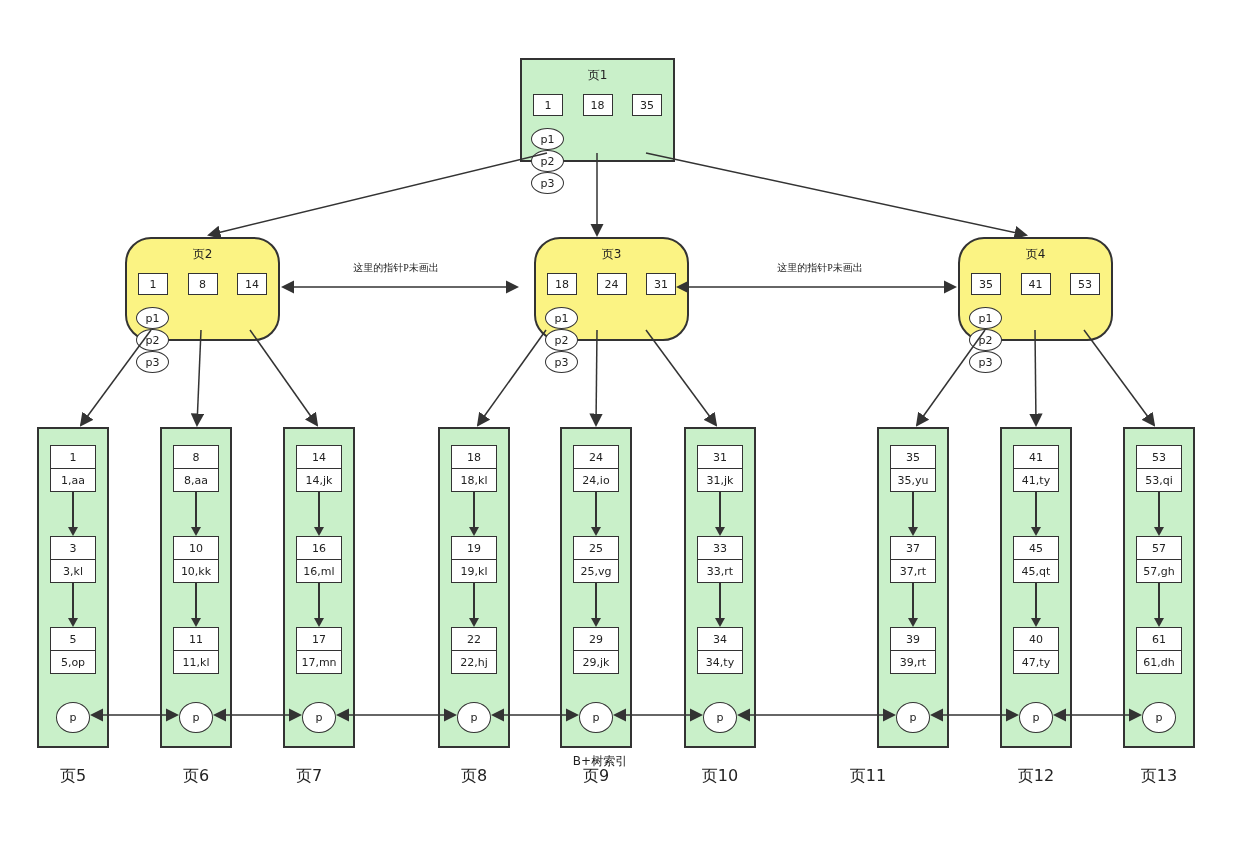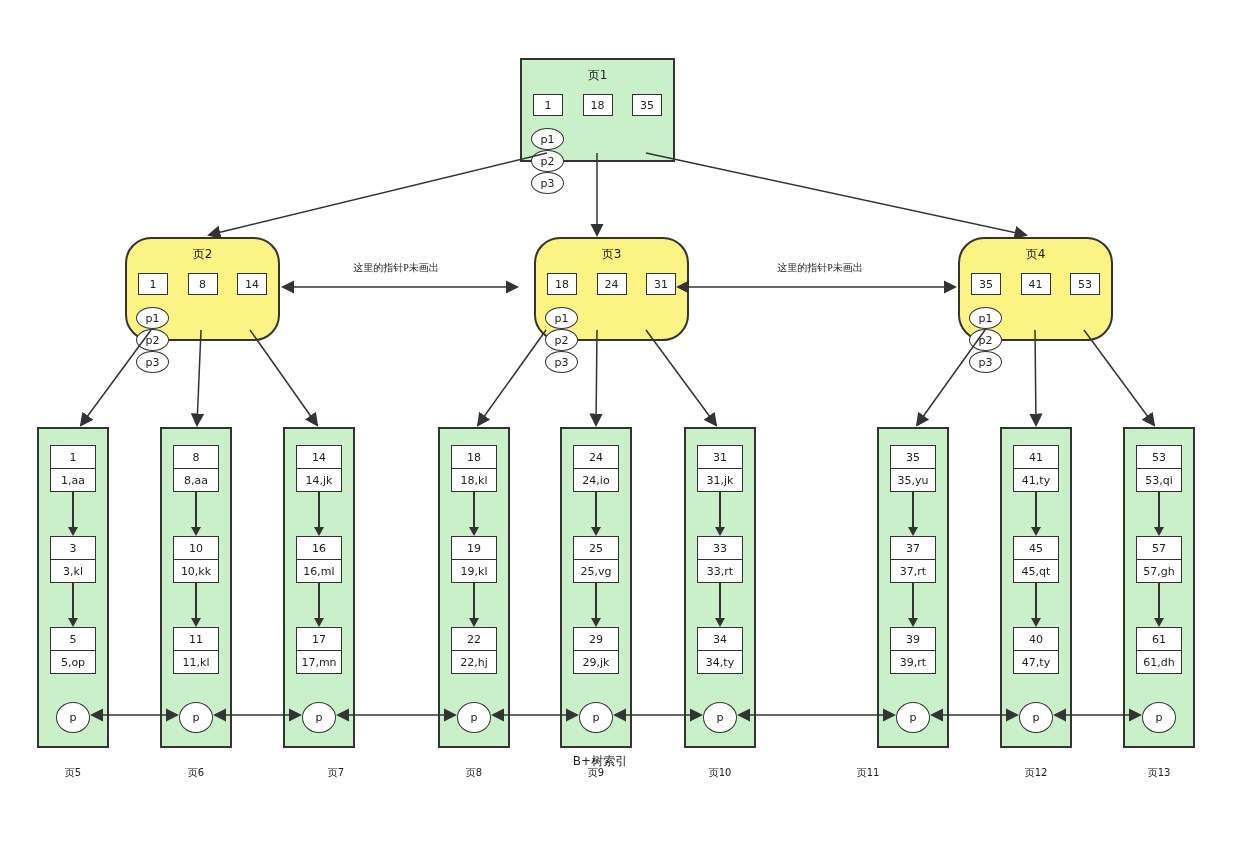--- a/index.html
+++ b/index.html
@@ -52,21 +52,21 @@
     width:0; height:0;
     border-left:5px solid transparent; border-right:5px solid transparent;
     border-top:9px solid var(--border,#333);
   }
   .leaf-ptr {
     width:34px; height:31px; box-sizing:border-box; margin-top:28px; background:#fff;
     border:1px solid var(--border,#333); border-radius:50%;
     display:flex; align-items:center; justify-content:center; font-size:11px;
   }
   .leaf-label {
-    position:absolute; top:766px; width:72px; text-align:center; font-size:10px; z-index:1;
+    position:absolute; top:766px; width:72px; text-align:center; font-size:16px; z-index:1;
   }
 
   
   .annotation {
     position:absolute; width:114px; text-align:center; font-size:10px; z-index:2; white-space:nowrap;font-family:Liberation Serif, serif;
   }
   .caption { position:absolute; top:753px; left:520px; width:160px; text-align:center; font-size:12px; }
 </style>
 </head>
 <body>
@@ -198,21 +198,21 @@
     <div class="varrow">
         <span class="stem"></span>
         <span class="head"></span>
       </div>
     <div class="record">
       <div class="rkey">17</div>
       <div class="rval">17,mn</div>
     </div>
     <div class="leaf-ptr">p</div>
   </div>
-  <div class="leaf-label" style="left:300px">页7</div>
+  <div class="leaf-label" style="left:273px">页7</div>
 
   <div class="leaf" style="left:438px">
     <div class="record">
       <div class="rkey">18</div>
       <div class="rval">18,kl</div>
     </div>
     <div class="varrow">
         <span class="stem"></span>
         <span class="head"></span>
       </div>

